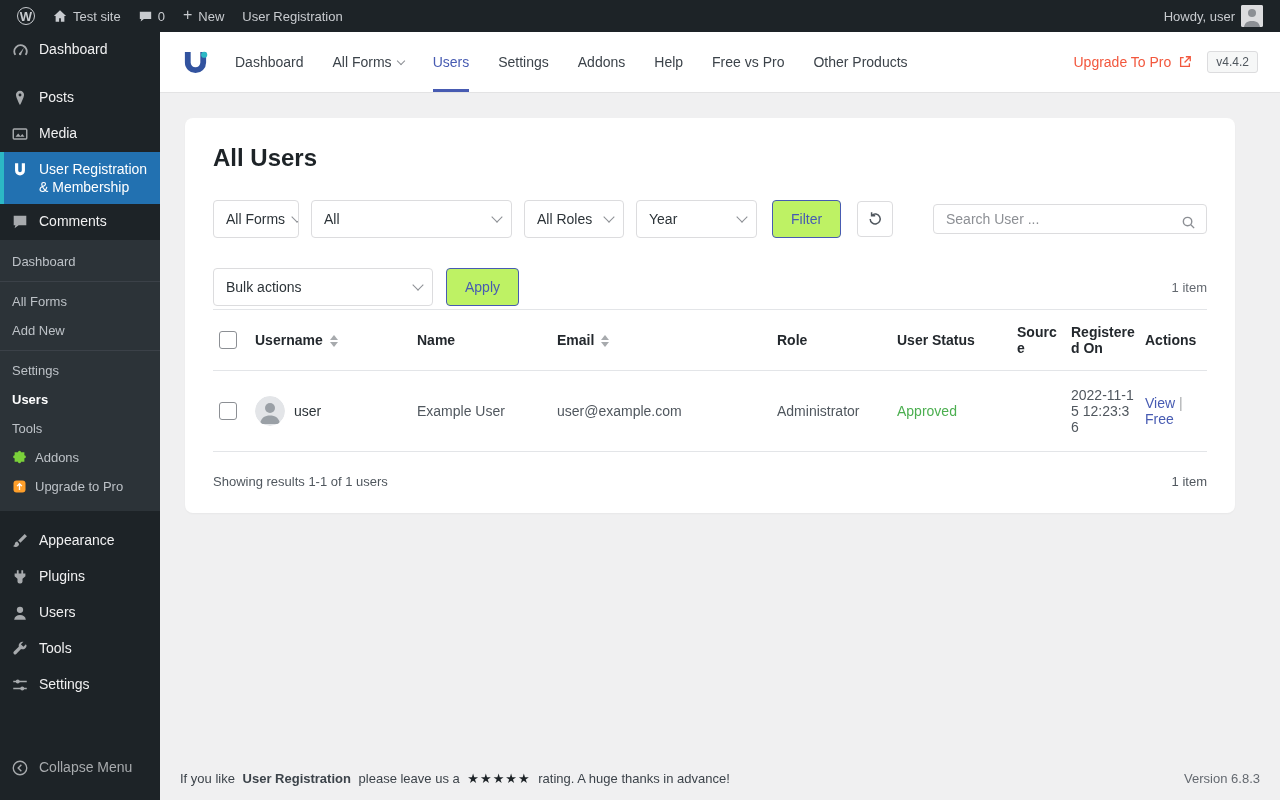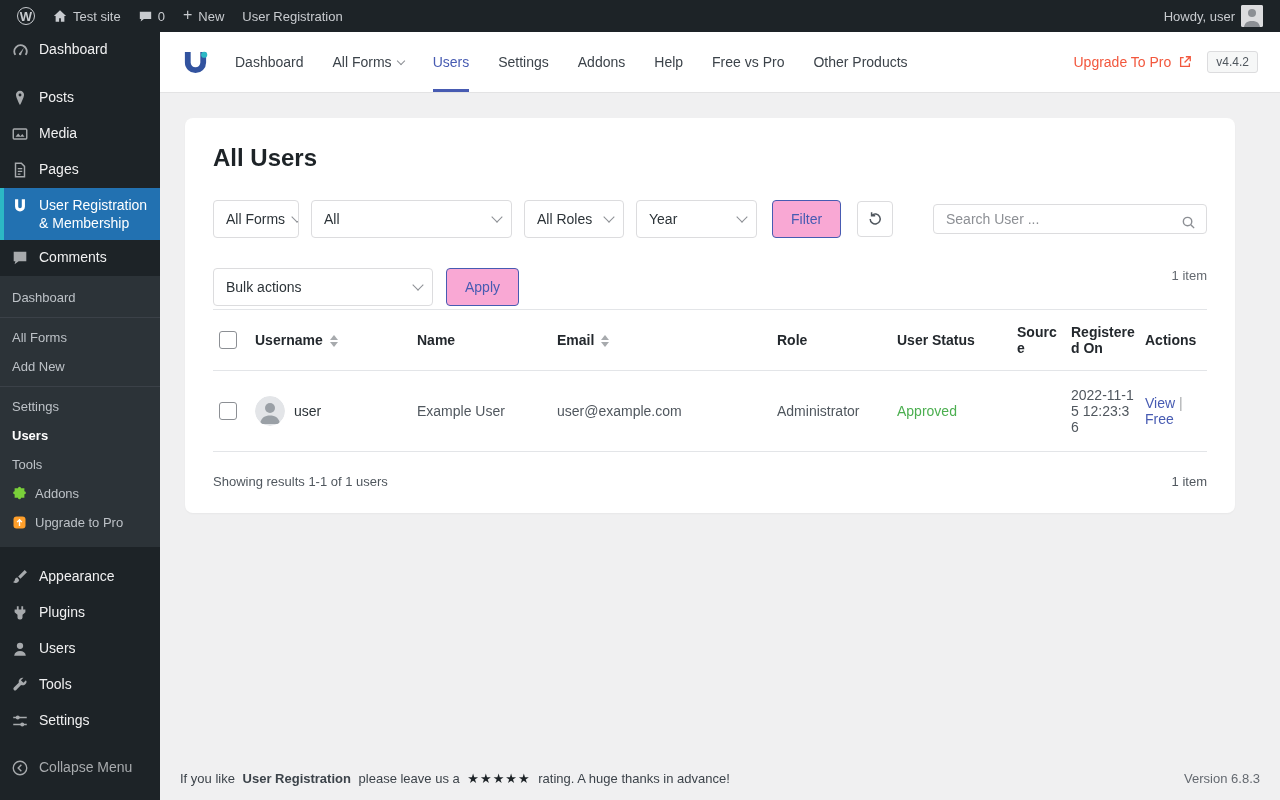--- a/index.html
+++ b/index.html
@@ -39,28 +39,28 @@
   .upgrade-link { color: var(--upgrade, #f2573d); font-size: 14px; display: flex; align-items: center; gap: 7px; cursor: pointer; white-space: nowrap; }
   .version-badge { background: #f6f7f7; border: 1px solid #dcdcde; border-radius: 3px; color: #50575e; font-size: 12px; padding: 3px 8px; }
 
   
   .card { background: #fff; border-radius: 8px; margin: 26px 45px 0 25px; padding: 26px 28px 24px; box-shadow: 0 1px 2px rgba(0,0,0,.04); flex: none; }
   .page-title { font-size: 24px; font-weight: 600; color: #1d2327; margin-bottom: 28px; }
 
   .filters { display: flex; align-items: center; }
   .sel { height: 38px; border: 1px solid #dcdcde; border-radius: 4px; background: #fff; display: flex; align-items: center; justify-content: space-between; padding: 0 10px 0 12px; color: #2c3338; font-size: 14px; cursor: pointer; margin-right: 12px; overflow: hidden; white-space: nowrap; flex: none; }
   .chev { width: 8px; height: 8px; border-right: 1.6px solid #8c8f94; border-bottom: 1.6px solid #8c8f94; transform: rotate(45deg); margin-top: -4px; margin-left: 8px; flex: none; }
-  .btn { height: 38px; border: 1px solid var(--accent, #475bb2); color: var(--accent, #475bb2); background: #f9a8d4; border-radius: 4px; font-size: 14px; padding: 0 18px; cursor: pointer; font-family: inherit; flex: none; }
+  .btn { height: 38px; border: 1px solid var(--accent, #475bb2); color: var(--accent, #475bb2); background: #bef264; border-radius: 4px; font-size: 14px; padding: 0 18px; cursor: pointer; font-family: inherit; flex: none; }
   .reset-btn { width: 36px; height: 36px; border: 1px solid #dcdcde; border-radius: 4px; background: #fff; display: flex; align-items: center; justify-content: center; margin-left: 16px; cursor: pointer; flex: none; }
   .search-wrap { margin-left: auto; position: relative; flex: none; }
   .search-wrap input { width: 274px; height: 30px; border: 1px solid #dcdcde; border-radius: 4px; padding: 0 36px 0 12px; font-size: 14px; font-family: inherit; color: #2c3338; outline: none; }
   .search-wrap input::placeholder { color: #8c8f94; }
   .search-icon { position: absolute; right: 11px; top: 11px; }
 
-  .bulk { display: flex; margin-top: 30px; }
+  .bulk { display: flex; align-items: center; margin-top: 30px; }
   .bulk .btn { margin-left: 13px; }
   .count { margin-left: auto; font-size: 13px; color: #646970; }
 
   table { width: 100%; border-collapse: collapse; margin-top: 3px; table-layout: fixed; }
   thead th { border-top: 1px solid #e3e5e8; border-bottom: 1px solid #e3e5e8; text-align: left; font-size: 14px; font-weight: 600; color: #23282d; padding: 14px 8px 14px 0; vertical-align: middle; overflow-wrap: anywhere; }
   tbody td { border-bottom: 1px solid #e3e5e8; padding: 16px 8px 16px 0; font-size: 14px; color: #50575e; vertical-align: middle; overflow-wrap: anywhere; }
   th.cb, td.cb { padding-left: 6px; }
   .cbx { appearance: none; -webkit-appearance: none; width: 18px; height: 18px; border: 1px solid #8c8f94; border-radius: 3px; background: #fff; cursor: pointer; display: block; }
   .sort { display: inline-flex; flex-direction: column; gap: 2px; margin-left: 7px; vertical-align: middle; cursor: pointer; }
   .sort i { display: block; width: 0; height: 0; border-left: 4px solid transparent; border-right: 4px solid transparent; }
@@ -142,29 +142,20 @@
     <span>Posts</span>
   </div>
   <div class="mi">
     <span class="ico">
         <svg viewBox="0 0 20 20" width="18" height="18">
           <rect x="2.5" y="4.5" width="15" height="11" rx="1" fill="none" stroke="currentColor" stroke-width="1.6"></rect>
           <path d="M5 13l3-3.5 2.5 3 2-2.5L15 13z" fill="currentColor"></path>
         </svg>
       </span>
     <span>Media</span>
-  </div>
-  <div class="mi">
-    <span class="ico">
-        <svg viewBox="0 0 20 20" width="18" height="18">
-          <path d="M5 2.5h6.5L15 6v11.5H5z" fill="none" stroke="currentColor" stroke-width="1.6"></path>
-          <path d="M7.5 8.5h5M7.5 11.5h5M7.5 14.5h3" stroke="currentColor" stroke-width="1.4"></path>
-        </svg>
-      </span>
-    <span>Pages</span>
   </div>
   <div class="mi active">
     <span class="ico">
         <svg viewBox="0 0 20 20" width="18" height="18" fill="currentColor">
           <path d="M4.5 2.5H8v8a2 2 0 0 0 4 0v-8h3.5v8a5.5 5.5 0 0 1-11 0z"></path>
         </svg>
       </span>
     <span>User Registration &amp; Membership</span>
   </div>
   <div class="mi">

